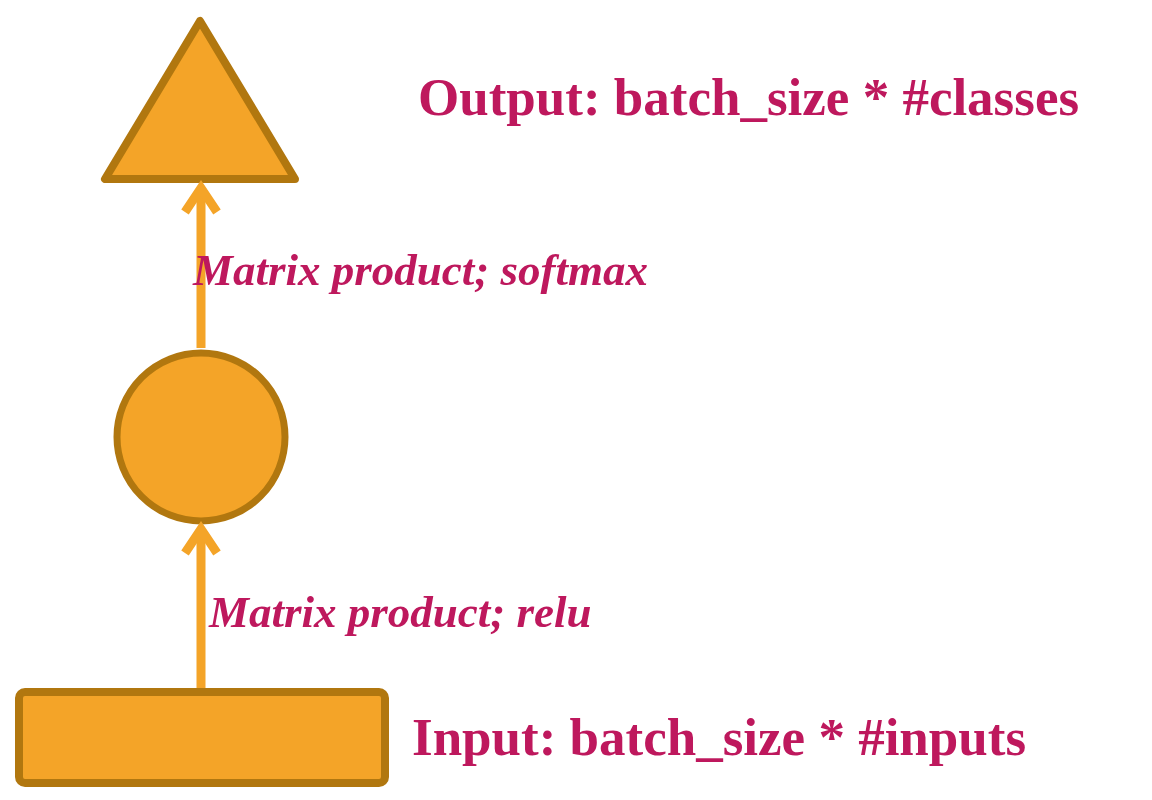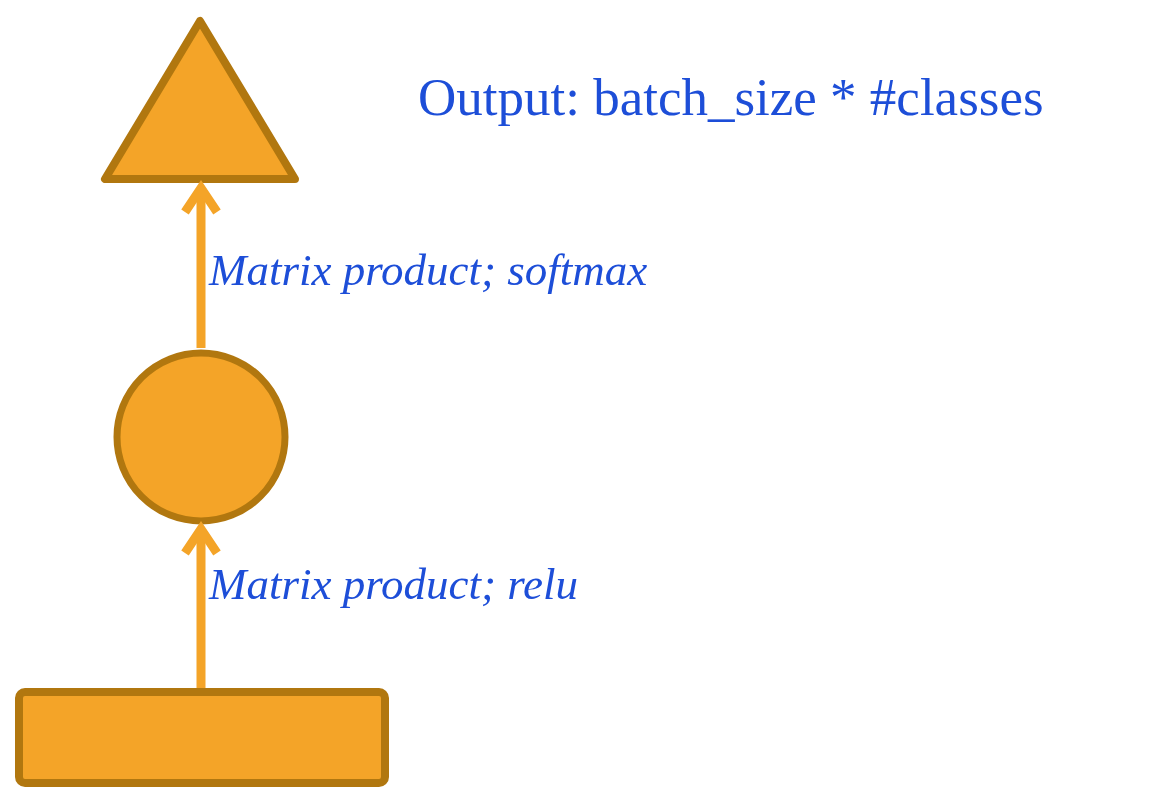--- a/index.html
+++ b/index.html
@@ -15,34 +15,35 @@
     overflow: hidden;
     font-family: "Liberation Serif", serif;
   }
   .shapes-layer {
     position: absolute;
     top: 0;
     left: 0;
   }
   .label {
     position: absolute;
-    color: #1d4ed8;
+    color: #be185d;
     font-size: 53px;
     line-height: 1.1;
     white-space: nowrap;
     font-family: "Liberation Serif", serif;
+    font-weight: bold;
   }
   .label.edge-label {
     font-style: italic;
     font-size: 45px;
   }
   .node-label-output { left: 418px; top: 68px; }
-  .edge-label-softmax { left: 209px; top: 246px; }
+  .edge-label-softmax { left: 193px; top: 246px; }
   .node-label-hidden { left: 406px; top: 401px; }
-  .edge-label-relu   { left: 209px; top: 560px; text-align: center; }
+  .edge-label-relu   { left: 209px; top: 588px; text-align: center; }
   .node-label-input  { left: 412px; top: 708px; }
 </style>
 </head>
 <body>
 
 <div class="canvas">
 
   <svg class="shapes-layer" width="1152" height="800" viewBox="0 0 1152 800">
 
     <polygon points="200,21 105,179 295,179" stroke-width="8" stroke-linejoin="round" fill="#F4A428" stroke="#B1770F"></polygon>
@@ -62,14 +63,15 @@
     <rect x="19" y="692" width="366" height="91" rx="6" stroke-width="8" fill="#F4A428" stroke="#B1770F"></rect>
   </svg>
 
   <div class="label node-label-output">Output: batch_size * #classes</div>
 
   <div class="label edge-label edge-label-softmax">Matrix product; softmax</div>
 
 
   <div class="label edge-label edge-label-relu">Matrix product; relu</div>
 
+  <div class="label node-label-input">Input: batch_size * #inputs</div>
 
 </div>
 
 </body></html>

